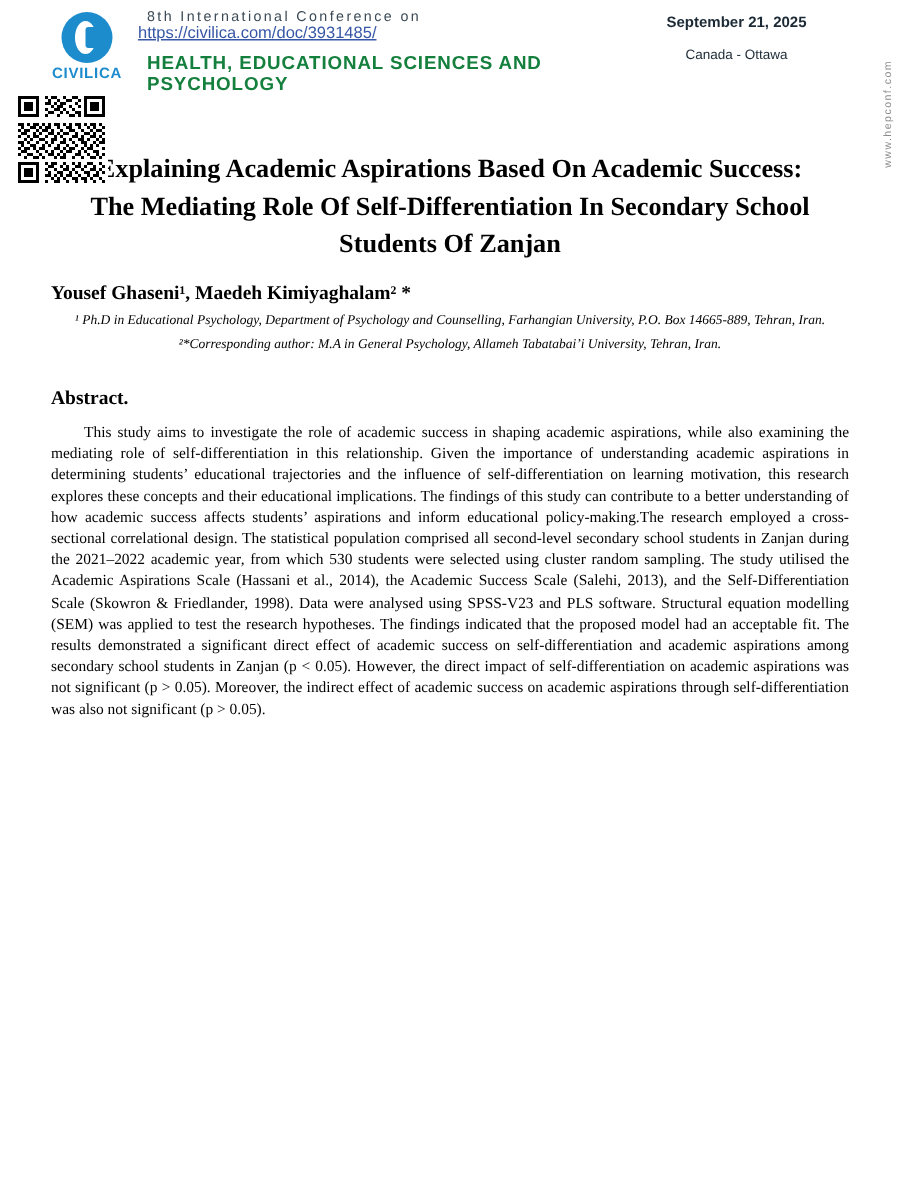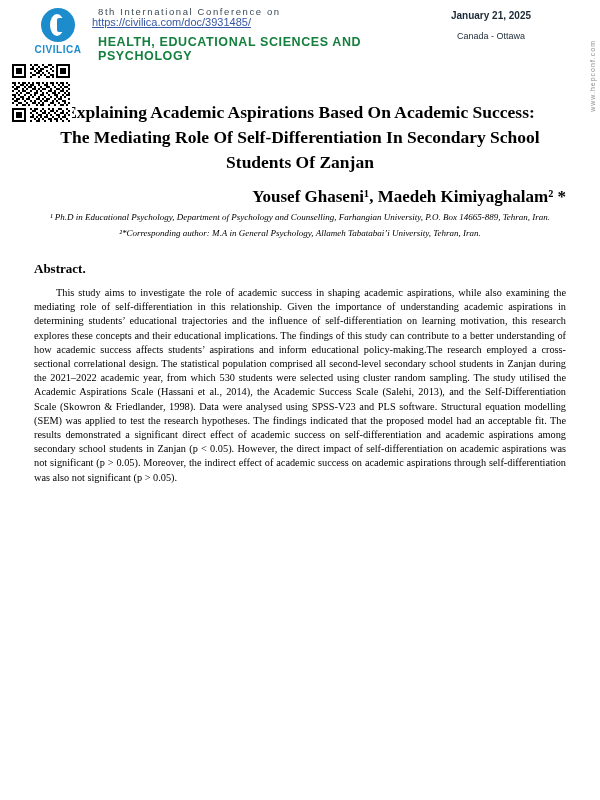--- a/index.html
+++ b/index.html
@@ -157,23 +157,23 @@
     font-family: "Liberation Serif", serif;
     font-weight: bold;
     font-size: 17.5px;
     line-height: 25px;
     padding: 0 20px;
   }
 
   
   .authors {
     margin-top: 12px;
-    text-align: right;
-    font-weight: bold;
-    font-size: 17px;
+    text-align: left;
+    font-weight: bold;
+    font-size: 13px;
   }
   .affil {
     text-align: center;
     font-style: italic;
     font-size: 9px;
     line-height: 12px;
     margin-top: 4px;
   }
 
   
@@ -212,21 +212,21 @@
       <div class="logo-circle"></div>
       <div class="logo-text">CIVILICA</div>
     </div>
 
     <div class="conf-block">
       <div class="conf-line1">8th International Conference on</div>
       <div class="conf-line2">HEALTH, EDUCATIONAL SCIENCES AND PSYCHOLOGY</div>
     </div>
 
     <div class="header-right">
-      <div class="header-date">January 21, 2025</div>
+      <div class="header-date">September 21, 2025</div>
       <div class="header-place">Canada - Ottawa</div>
     </div>
   </div>
 
   <div class="side-url">www.hepconf.com</div>
 
   <a class="doi-link" href="#">https://civilica.com/doc/3931485/</a>
 
   <div class="qr">
     <svg width="62" height="62" viewBox="0 0 31 31" shape-rendering="crispEdges">

